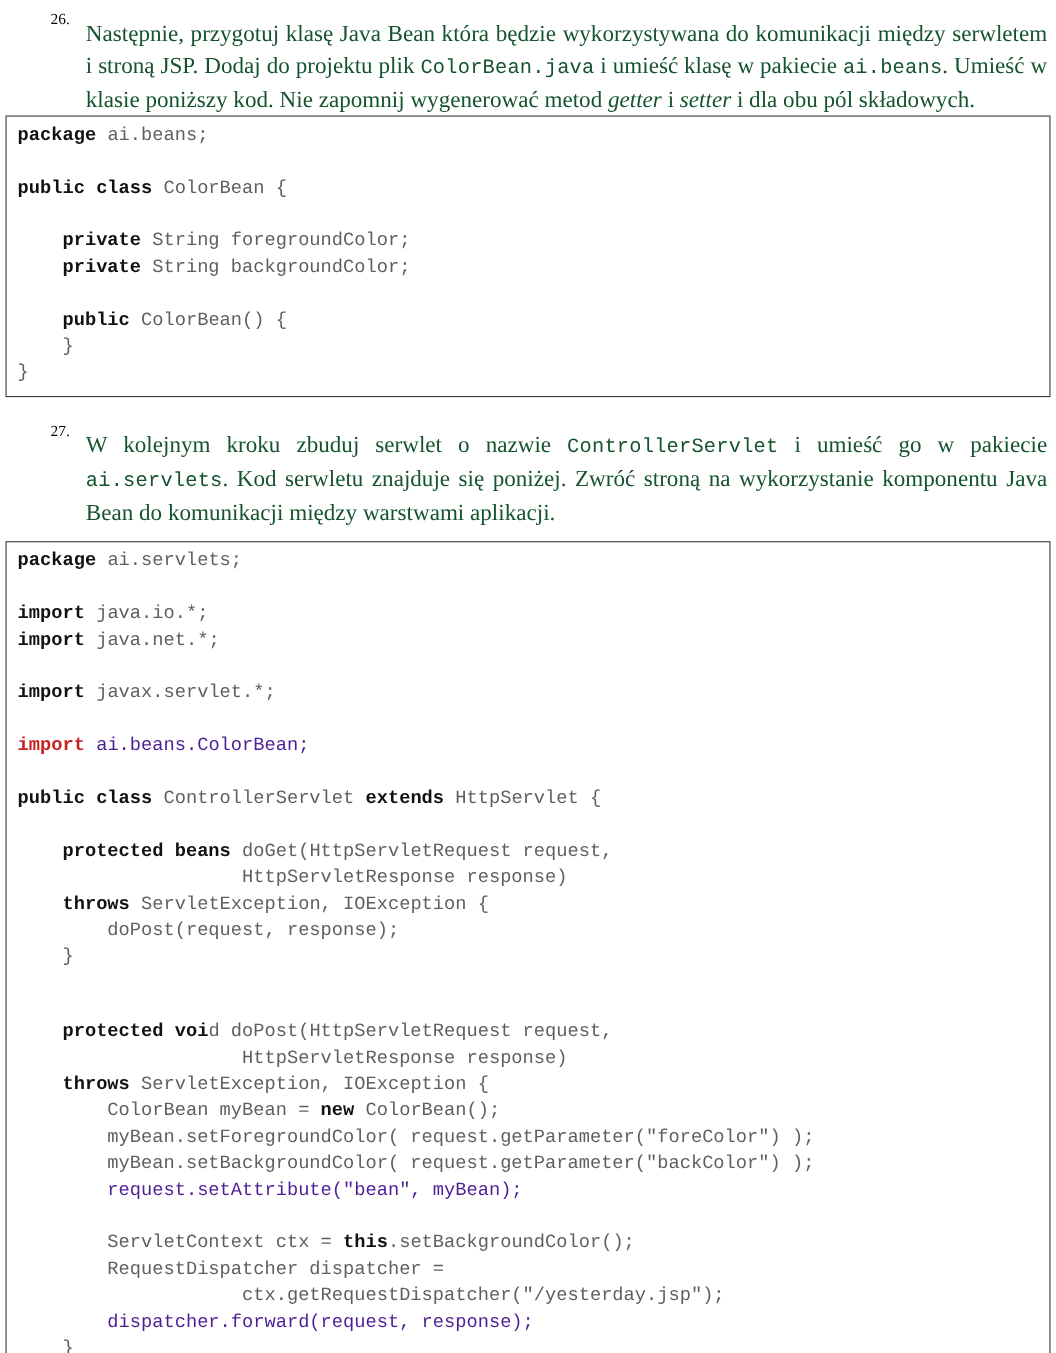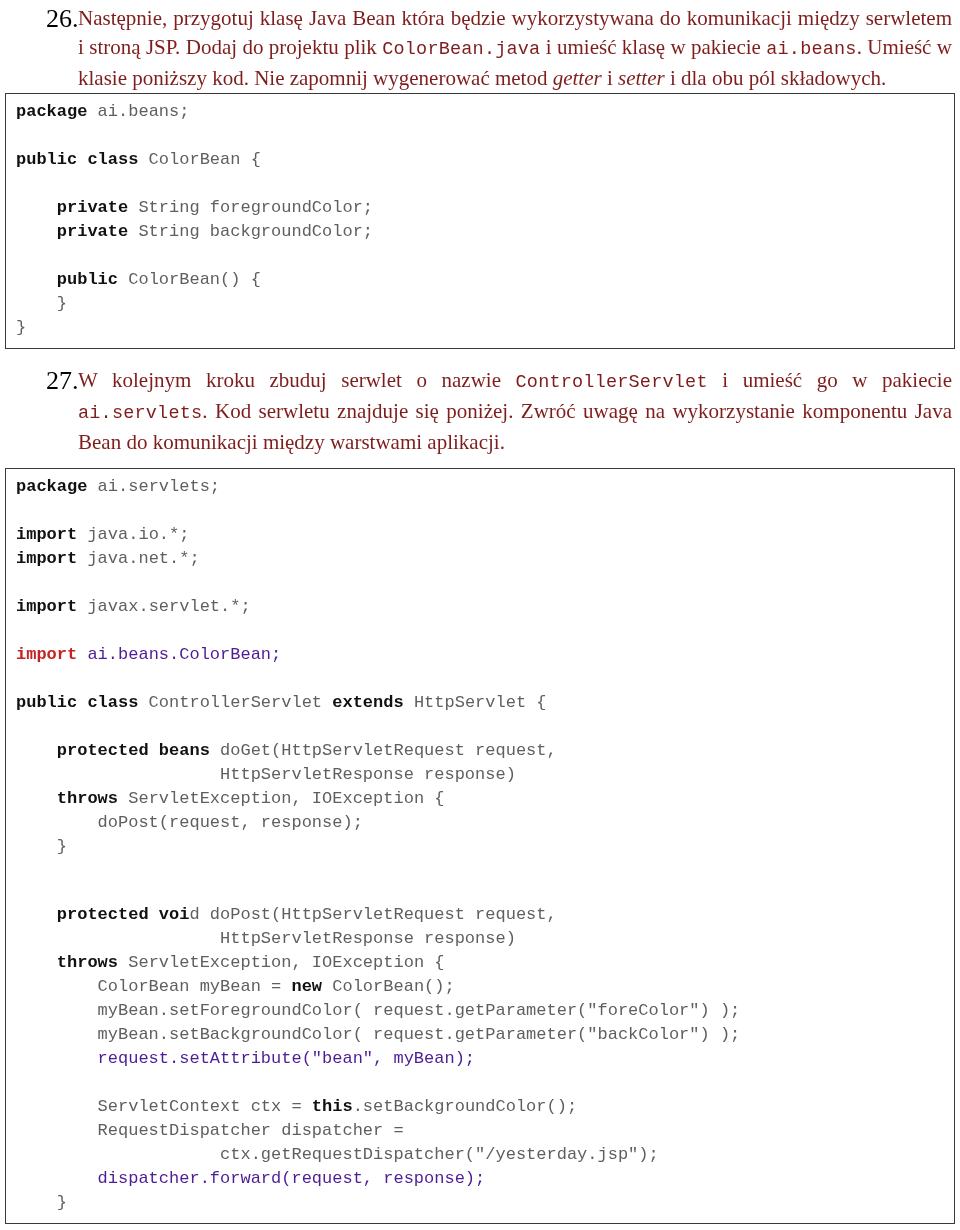--- a/index.html
+++ b/index.html
@@ -25,31 +25,32 @@
   .instruction {
     display: flex;
     align-items: flex-start;
     padding: 0 8px 0 46px;
     box-sizing: border-box;
   }
   .instruction .marker {
     flex: 0 0 auto;
     width: 32px;
     font-family: "Liberation Serif", serif;
-    font-size: 26px;
+    font-size: 14px;
     line-height: 29px;
     color: #000;
   }
   .instruction .body {
     flex: 1 1 auto;
     font-family: "Liberation Serif", serif;
     font-size: 21px;
     line-height: 29px;
     text-align: justify;
-    color: #7f1d1d;
+    color: #14532d;
+    margin-top: 12px;
   }
   .instruction .body .mono {
     font-family: "Liberation Mono", "DejaVu Sans Mono", monospace;
     font-size: 18.5px;
     letter-spacing: 0.2px;
   }
   .instruction .body .ital {
     font-style: italic;
   }
 
@@ -104,21 +105,21 @@
     <div class="code"><span class="k">    private</span><span class="id"> String foregroundColor;</span></div>
     <div class="code"><span class="k">    private</span><span class="id"> String backgroundColor;</span></div>
     <div class="spacer-24"></div>
     <div class="code"><span class="k">    public</span><span class="id"> ColorBean() {</span></div>
     <div class="code"><span class="id">    }</span></div>
     <div class="code"><span class="id">}</span></div>
   </div>
 
   <div class="instruction" style="padding-top:17px;">
     <span class="marker">27.</span>
-    <span class="body"><span>W kolejnym kroku zbuduj serwlet o nazwie </span><span class="mono">ControllerServlet</span><span> i umieść go w pakiecie </span><span class="mono">ai.servlets</span><span>. Kod serwletu znajduje się poniżej. Zwróć uwagę na wykorzystanie komponentu Java Bean do komunikacji między warstwami aplikacji.</span></span>
+    <span class="body"><span>W kolejnym kroku zbuduj serwlet o nazwie </span><span class="mono">ControllerServlet</span><span> i umieść go w pakiecie </span><span class="mono">ai.servlets</span><span>. Kod serwletu znajduje się poniżej. Zwróć stroną na wykorzystanie komponentu Java Bean do komunikacji między warstwami aplikacji.</span></span>
   </div>
 
   <div class="codebox" style="margin-top:11px;">
     <div class="code"><span class="k">package</span><span class="id"> ai.servlets;</span></div>
     <div class="spacer-24"></div>
     <div class="code"><span class="k">import</span><span class="id"> java.io.*;</span></div>
     <div class="code"><span class="k">import</span><span class="id"> java.net.*;</span></div>
     <div class="spacer-24"></div>
     <div class="code"><span class="k">import</span><span class="id"> javax.servlet.*;</span></div>
     <div class="spacer-24"></div>

